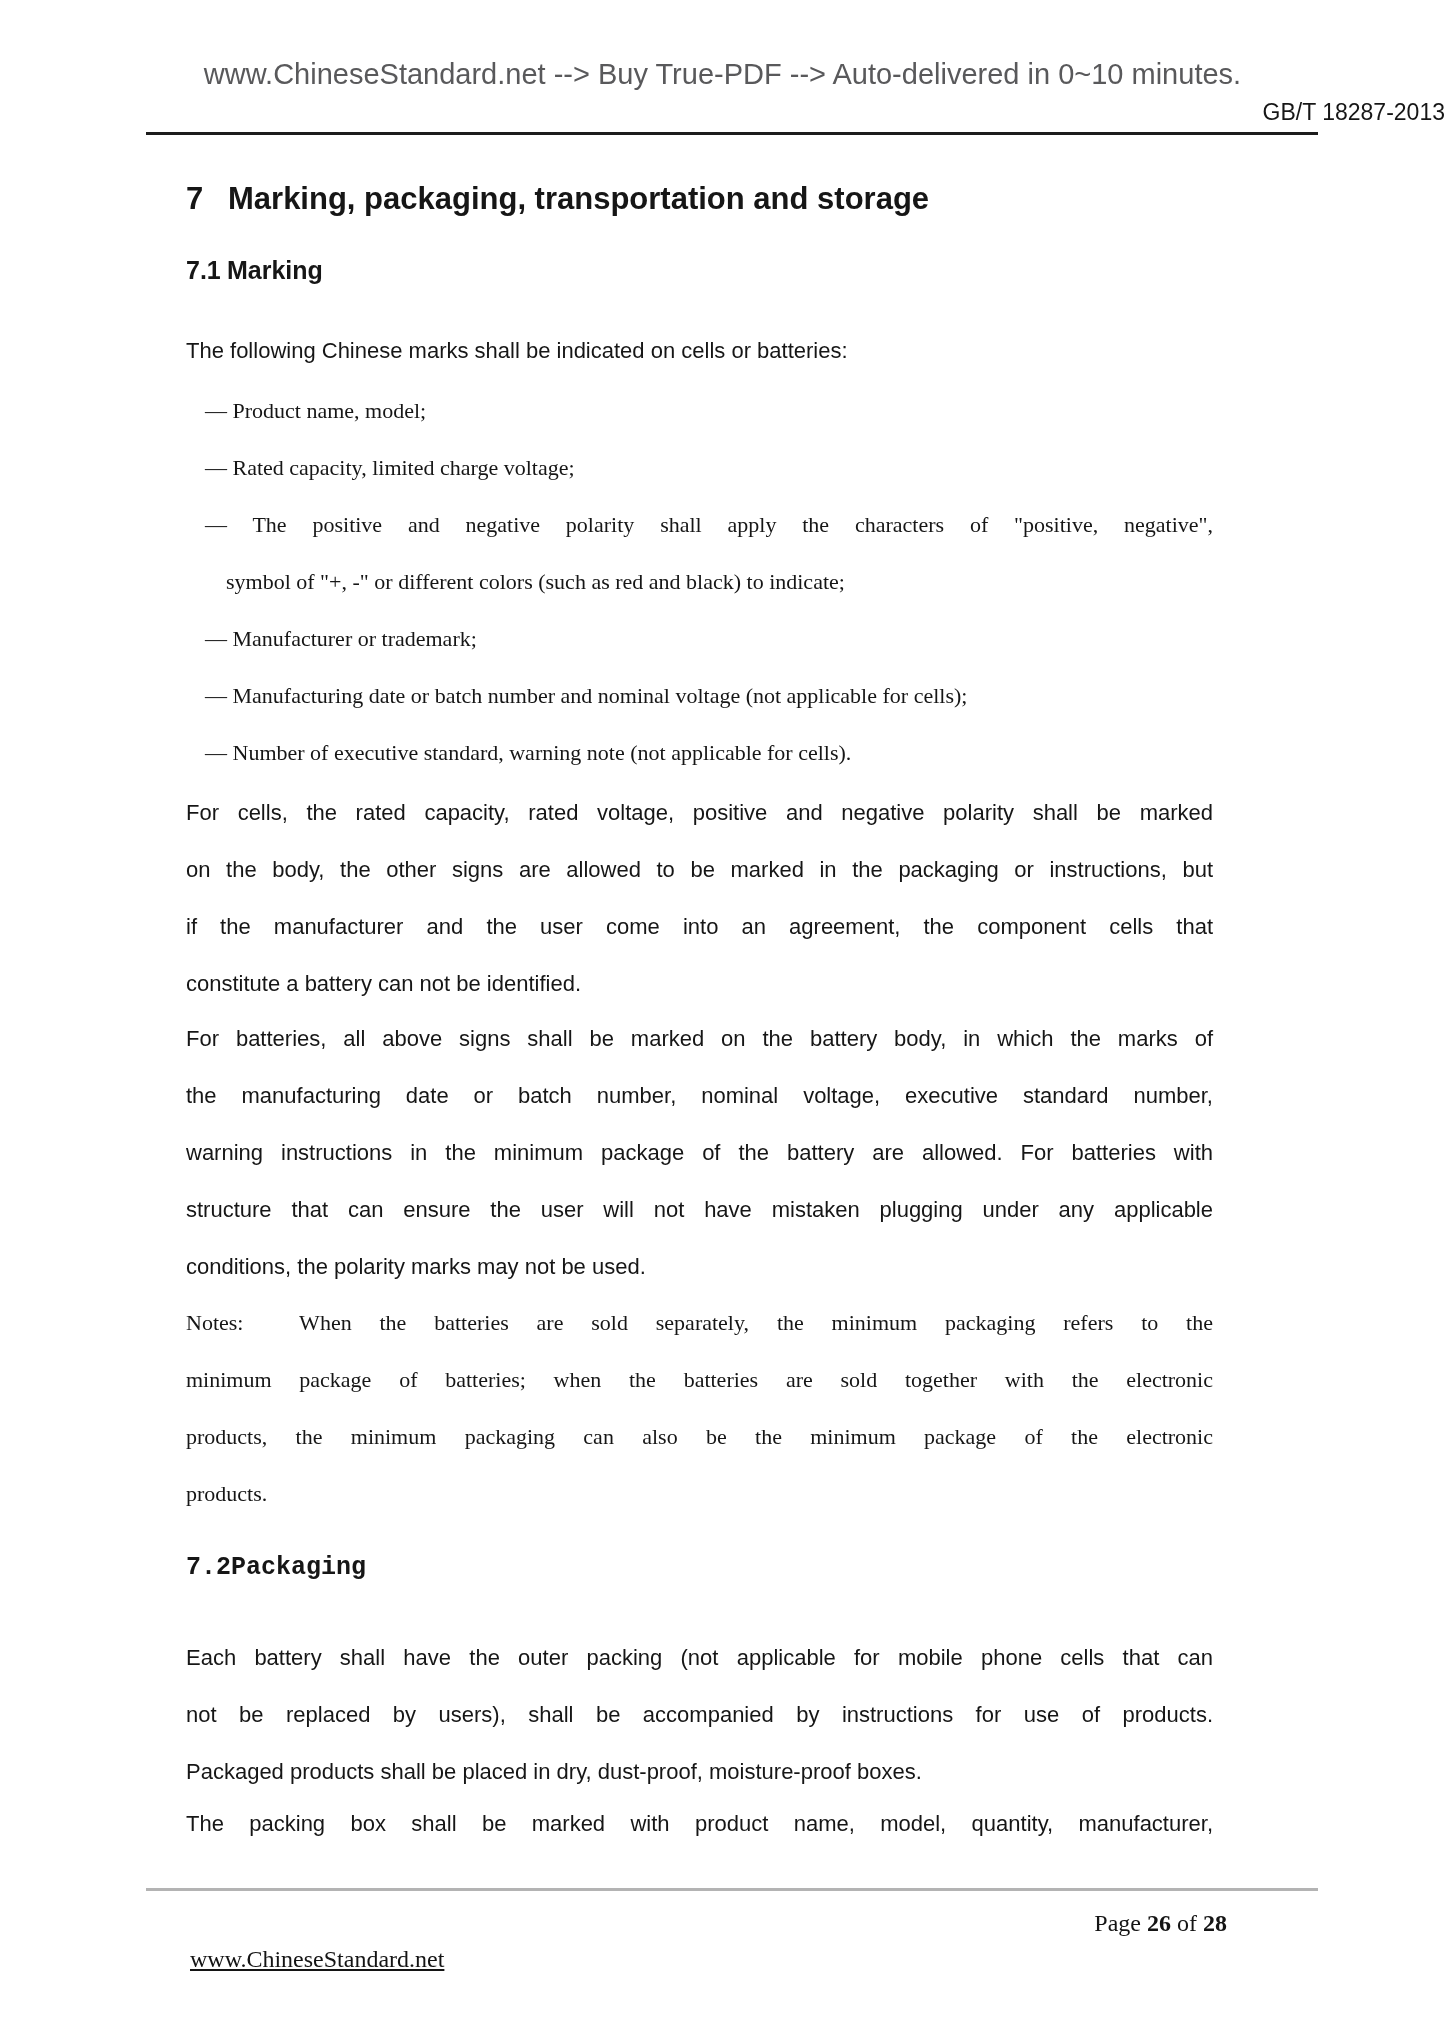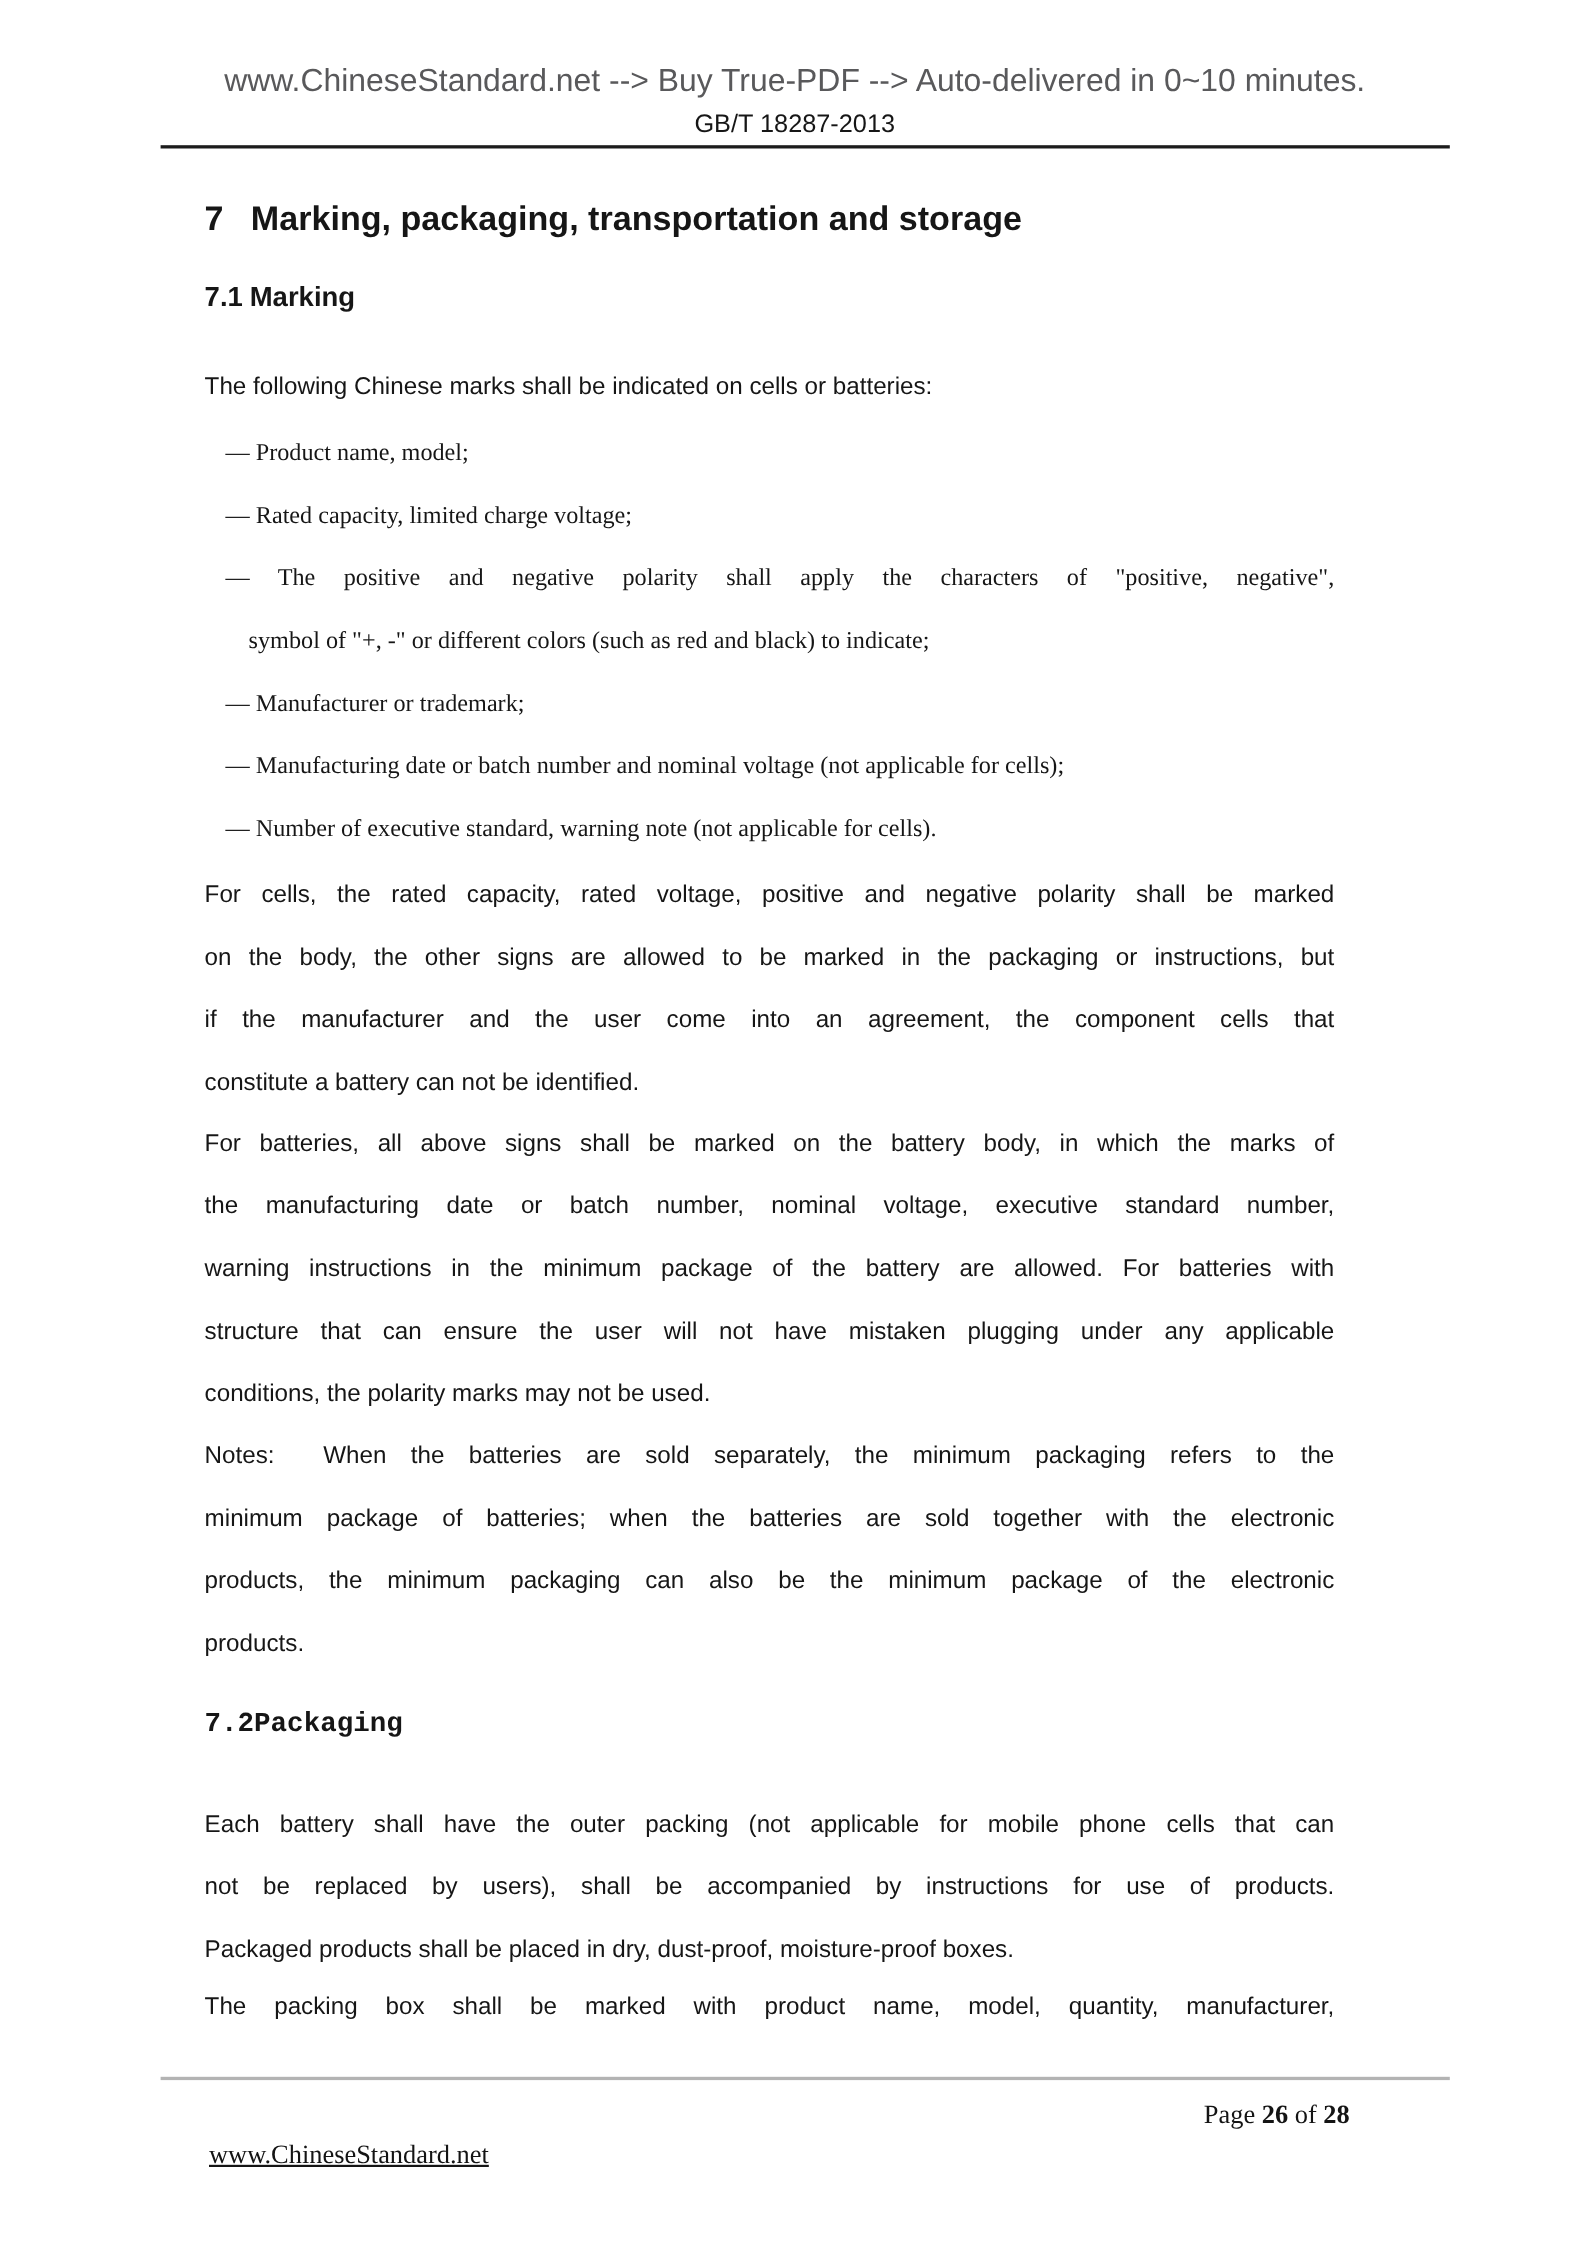--- a/index.html
+++ b/index.html
@@ -16,21 +16,21 @@
 
   
   .promo {
     top: 56px; left: 0; width: 100%;
     text-align: center;
     font-size: 29px; line-height: 36px;
     color: var(--promo-gray, #59595b);
   }
   .std-code {
     top: 98px; left: 0; width: 100%;
-    text-align: center;
+    text-align: right;
     font-size: 23px; line-height: 28px;
     color: var(--text, #161616);
   }
   .rule-top {
     top: 132px; left: 146px; width: 1172px; height: 3px;
     background: var(--rule-black, #1c1c1c);
   }
 
   
   .h-main { top: 180px; left: 186px; font-size: 31px; font-weight: bold; line-height: 38px; }
@@ -47,21 +47,21 @@
   }
   .line { text-align: justify; text-align-last: justify; text-justify: inter-word; }
   .line.last { text-align-last: left; }
   .line.cont { padding-left: 21px; }
 
   .intro     { top: 322px; }
   .mark-list { top: 382px; font-family: Liberation Serif, serif; }
   .list-item { padding-left: 19px; }
   .p-cells   { top: 784px; }
   .p-batt    { top: 1010px; }
-  .p-notes   { top: 1294px; }
+  .p-notes   { top: 1294px; font-family: Liberation Serif, serif; }
   .p-each    { top: 1629px; }
   .p-pack    { top: 1795px; }
 
   
   .rule-bottom {
     top: 1888px; left: 146px; width: 1172px; height: 3px;
     background: var(--footer-bar-gray, #b3b3b3);
   }
   .footer-site {
     top: 1908px; left: 190px;

